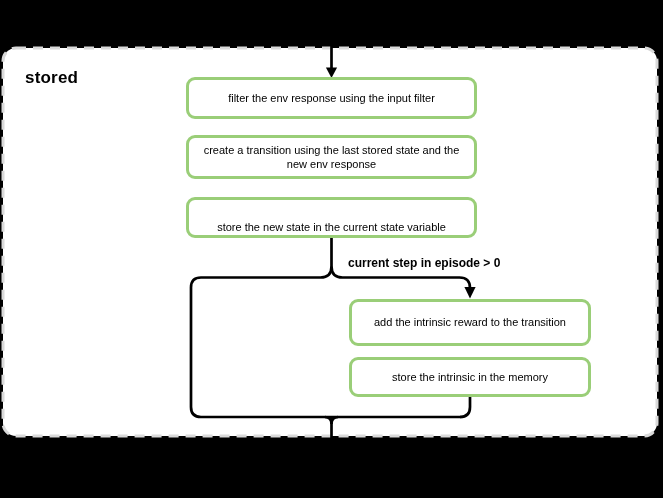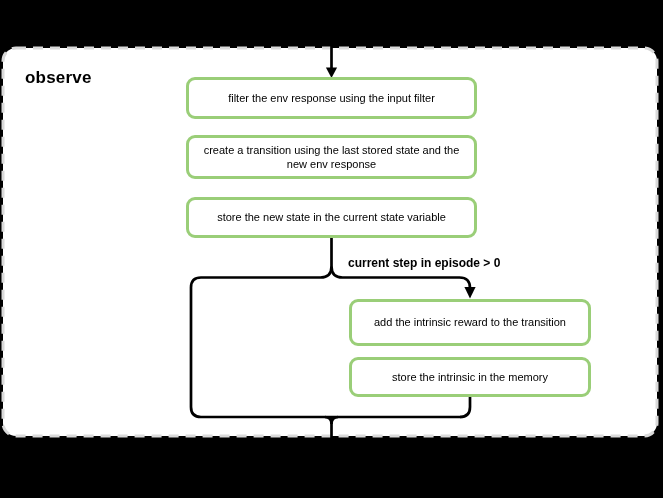--- a/index.html
+++ b/index.html
@@ -40,21 +40,21 @@
     justify-content: center;
     text-align: center;
     font-size: 11px;
     line-height: 14.5px;
     color: #000000;
     padding: 1px 8px;
     white-space: pre-line;
   }
   .n1 { left: 186px; top: 77px;  width: 291px; height: 42px; }
   .n2 { left: 186px; top: 135px; width: 291px; height: 44px; }
-  .n3 { left: 186px; top: 197px; width: 291px; height: 41px; }
+  .n3 { left: 186px; top: 197px; width: 291px; height: 41px; align-items: flex-end; }
   .n4 { left: 349px; top: 299px; width: 242px; height: 47px; }
   .n5 { left: 349px; top: 357px; width: 242px; height: 40px; }
   .cond-label {
     position: absolute;
     left: 348px;
     top: 256px;
     font-size: 12px;
     font-weight: bold;
     color: #000000;
   }
@@ -80,21 +80,21 @@
 
       <path d="M331.5 417 V474"></path>
       <path d="M325 417 Q331.5 417.5 331.5 424"></path>
       <path d="M338 417 Q331.5 417.5 331.5 424"></path>
     </g>
 
     <polygon points="325.9,67.5 337.1,67.5 331.5,78" fill="#000000"></polygon>
     <polygon points="464.4,287 475.6,287 470,298.5" fill="#000000"></polygon>
   </svg>
 
-  <div class="panel-title">observe</div>
+  <div class="panel-title">stored</div>
 
   <div class="node n1">
     <span>filter the env response using the input filter</span>
   </div>
 
   <div class="node n2">
     <span>create a transition using the last stored state and the
 new env response</span>
   </div>
 

